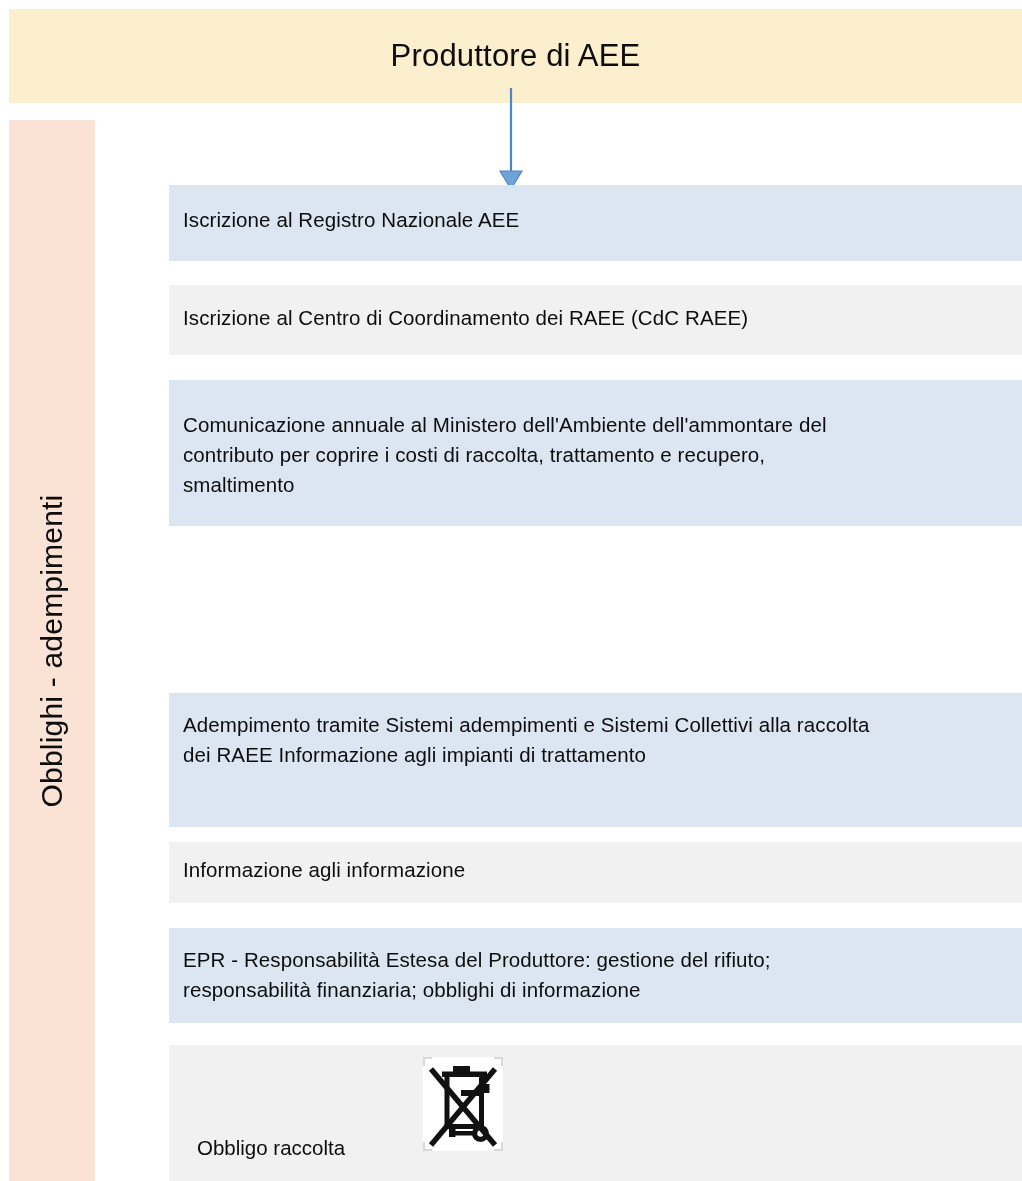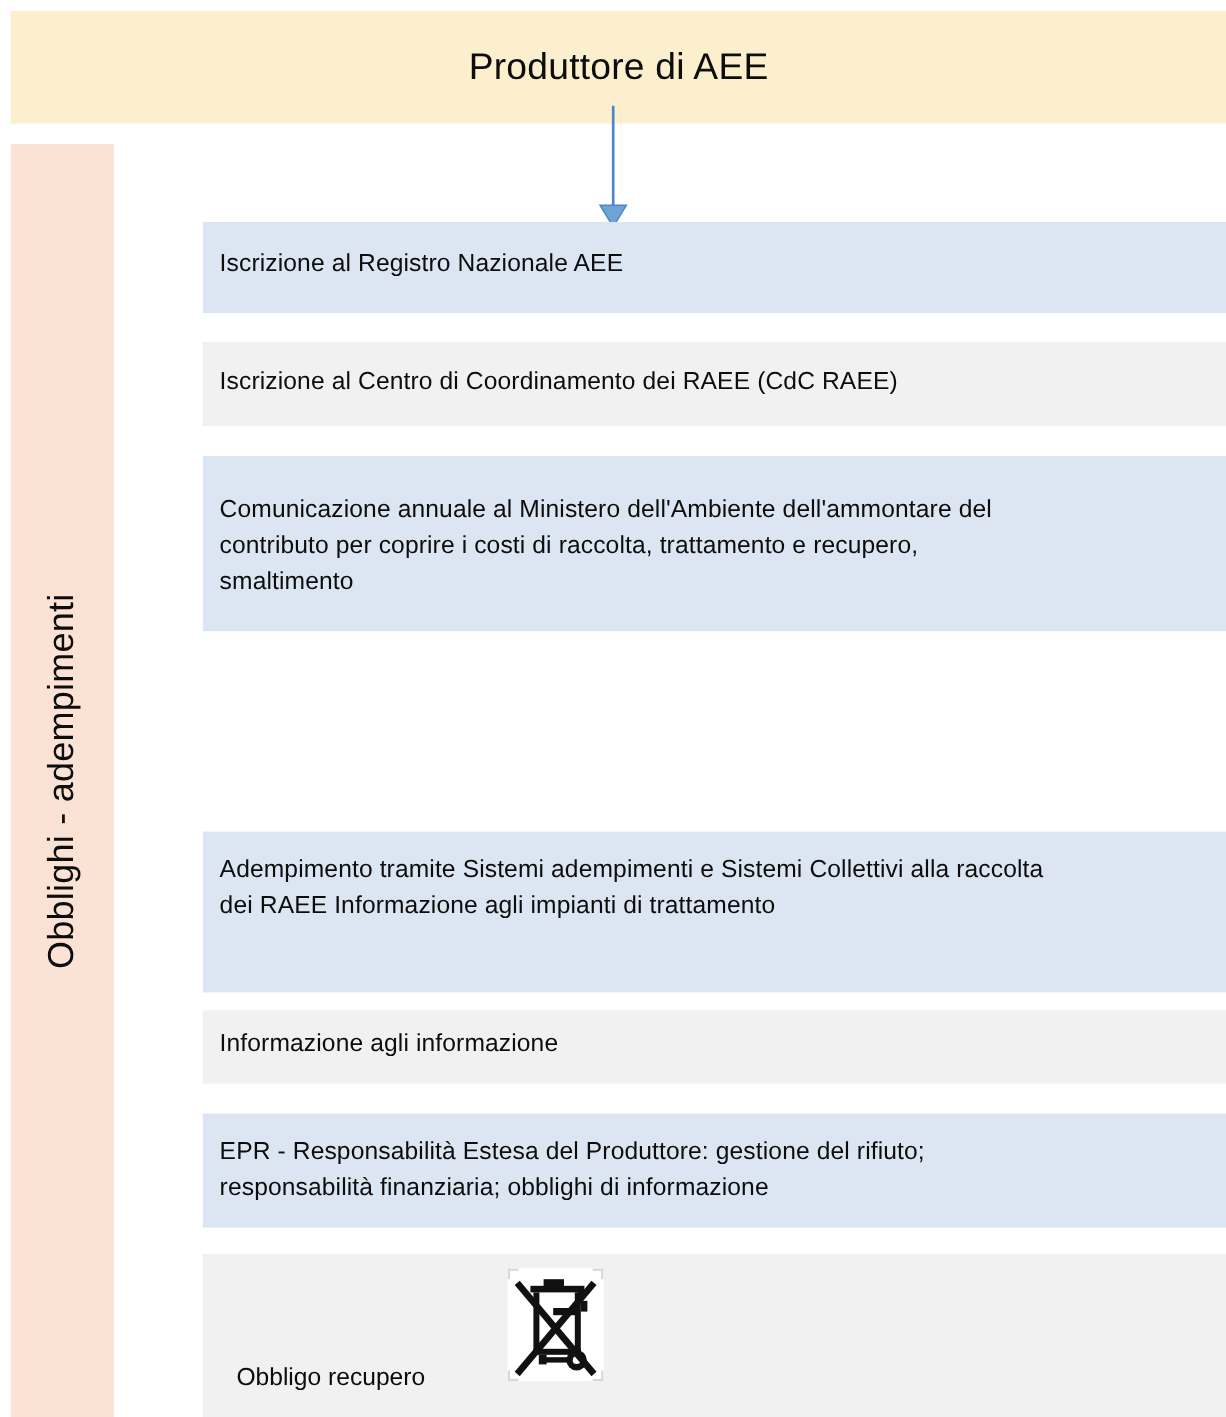--- a/index.html
+++ b/index.html
@@ -189,21 +189,21 @@
       <div class="ob-text">Informazione agli informazione</div>
     </div>
 
     <div class="ob-row blue r7">
       <div class="ob-text">EPR - Responsabilità Estesa del Produttore: gestione del rifiuto;
 responsabilità finanziaria; obblighi di informazione</div>
     </div>
 
     <div class="ob-row gray r8">
       <div class="marking-row-inner">
-        <div class="marking-label">Obbligo recupero</div>
+        <div class="marking-label">Obbligo raccolta</div>
         <div class="weee-mark">
           <svg width="80" height="94" viewBox="0 0 80 94" xmlns="http://www.w3.org/2000/svg">
             <rect x="0" y="0" width="80" height="94" fill="#ffffff"></rect>
             <g fill="#111111">
 
               <rect x="19" y="14.5" width="45" height="5.5"></rect>
 
               <rect x="30" y="9" width="17" height="6.5"></rect>
 
               <rect x="21.5" y="20" width="5" height="52"></rect>

